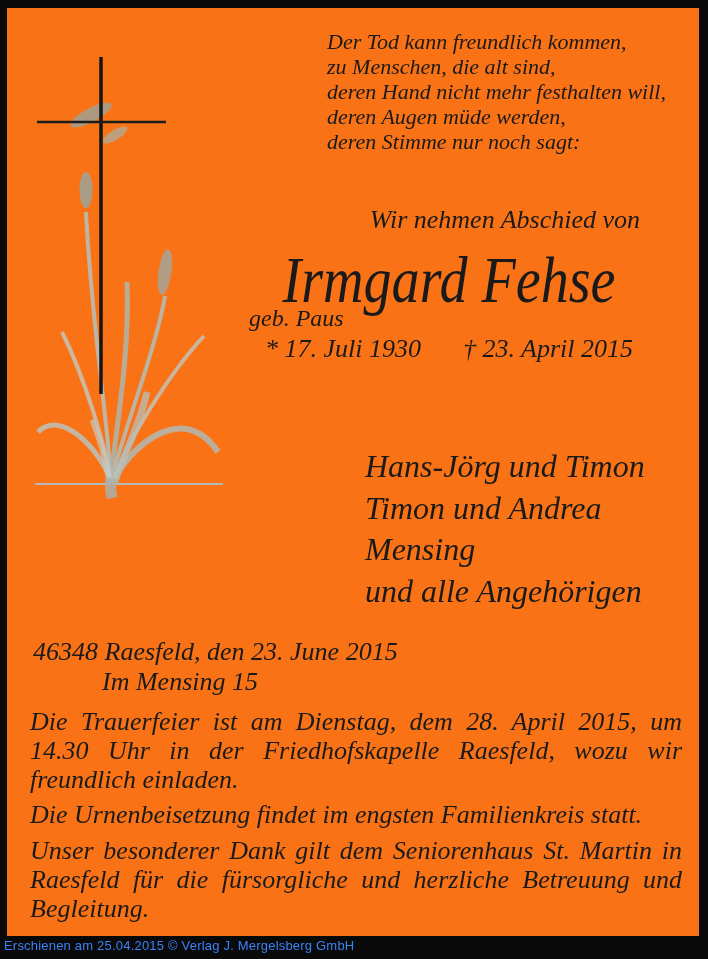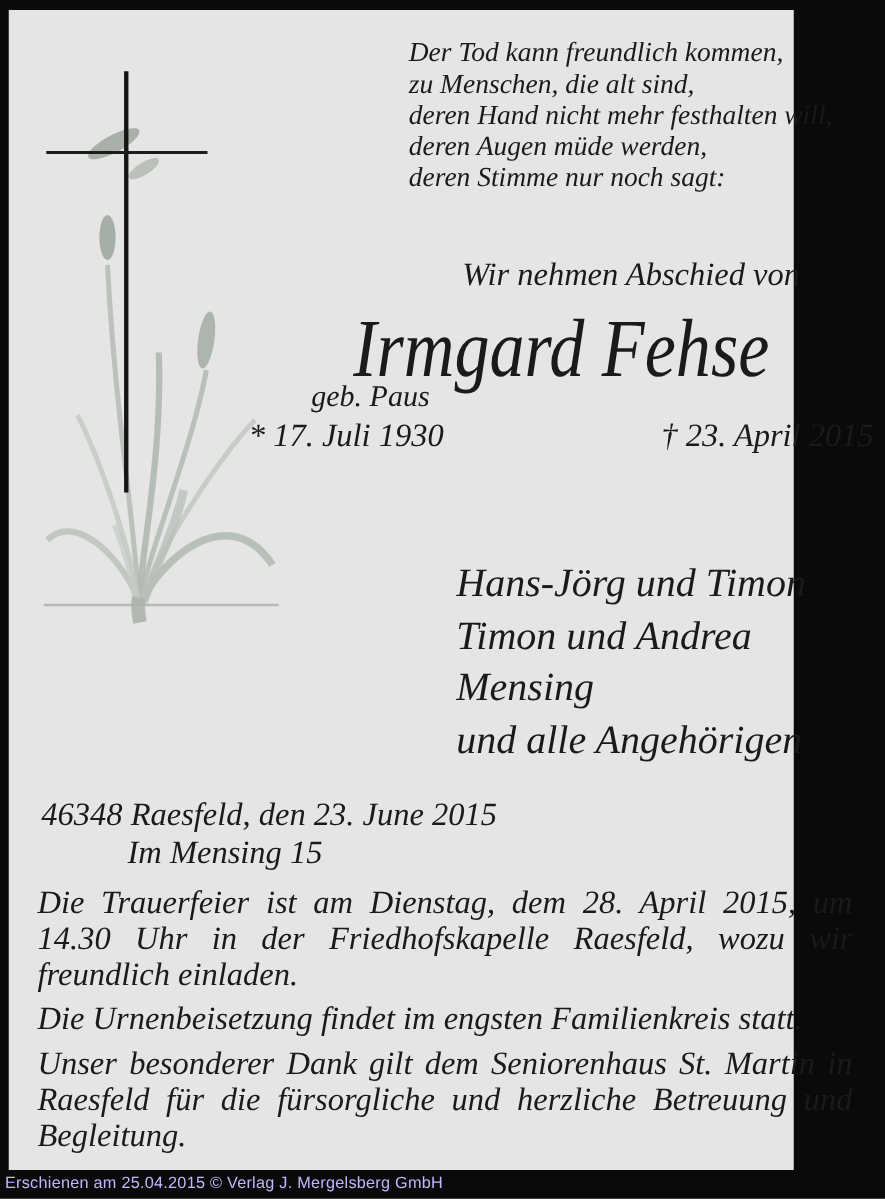--- a/index.html
+++ b/index.html
@@ -3,59 +3,59 @@
 <meta charset="utf-8">
 <style>
   html,body{margin:0;padding:0;}
   body{
     width:708px;height:959px;position:relative;
     background:#0a0a0a;overflow:hidden;
     font-family:"Liberation Serif","DejaVu Serif",serif;
     color:#1a1a1a;
   }
   .sheet{
-    position:absolute;left:7px;top:8px;width:628px;height:928px;
-    background:#e5e5e5;
+    position:absolute;left:7px;top:8px;width:692px;height:928px;
+    background:#f97316;
   }
   .abs{position:absolute;}
   .it{font-style:italic;}
   
   .poem{left:320px;top:21px;width:368px;font-size:22px;line-height:25px;}
   .poem div{white-space:nowrap;}
   
   .farewell{left:253px;top:197px;width:380px;text-align:right;font-size:26px;line-height:30px;}
   .name{
     left:142px;top:239px;width:600px;text-align:center;
     font-size:66px;line-height:66px;
     transform:scaleX(0.85);transform-origin:50% 50%;
     white-space:nowrap;
   }
   .maiden{left:242px;top:297px;width:400px;text-align:left;font-size:24px;line-height:26px;}
   .dates{
     left:192px;top:326px;width:500px;
-    display:flex;justify-content:space-between;gap:42px;
+    display:flex;justify-content:center;gap:42px;
     font-size:26px;line-height:30px;white-space:nowrap;
   }
   
   .loveline{left:358px;top:402px;font-size:25px;line-height:28px;white-space:nowrap;}
   .mourners{left:358px;top:438px;font-size:32px;line-height:41.5px;}
   .mourners div{white-space:nowrap;}
   
   .placedate{left:26px;top:629px;font-size:26px;line-height:30px;white-space:nowrap;}
   .street{left:95px;top:659px;font-size:26px;line-height:30px;white-space:nowrap;}
   
   .para{left:23px;width:652px;font-size:26px;line-height:29px;text-align:justify;text-align-last:left;}
   .p1{top:699px;}
   .p2{top:792px;white-space:nowrap;text-align:right;}
   .p3{top:828px;}
   
   .footer{
     left:4px;top:938px;width:700px;
     font-family:"Liberation Sans","DejaVu Sans",sans-serif;
-    font-size:13px;color:#c4b5fd;letter-spacing:.2px;
+    font-size:13px;color:#3b82f6;letter-spacing:.2px;
     white-space:nowrap;
   }
   .illu{left:13px;top:32px;}
 </style>
 </head>
 <body>
 
 <div class="sheet">
 
   <svg class="abs illu" width="230" height="460" viewBox="0 0 230 460">

